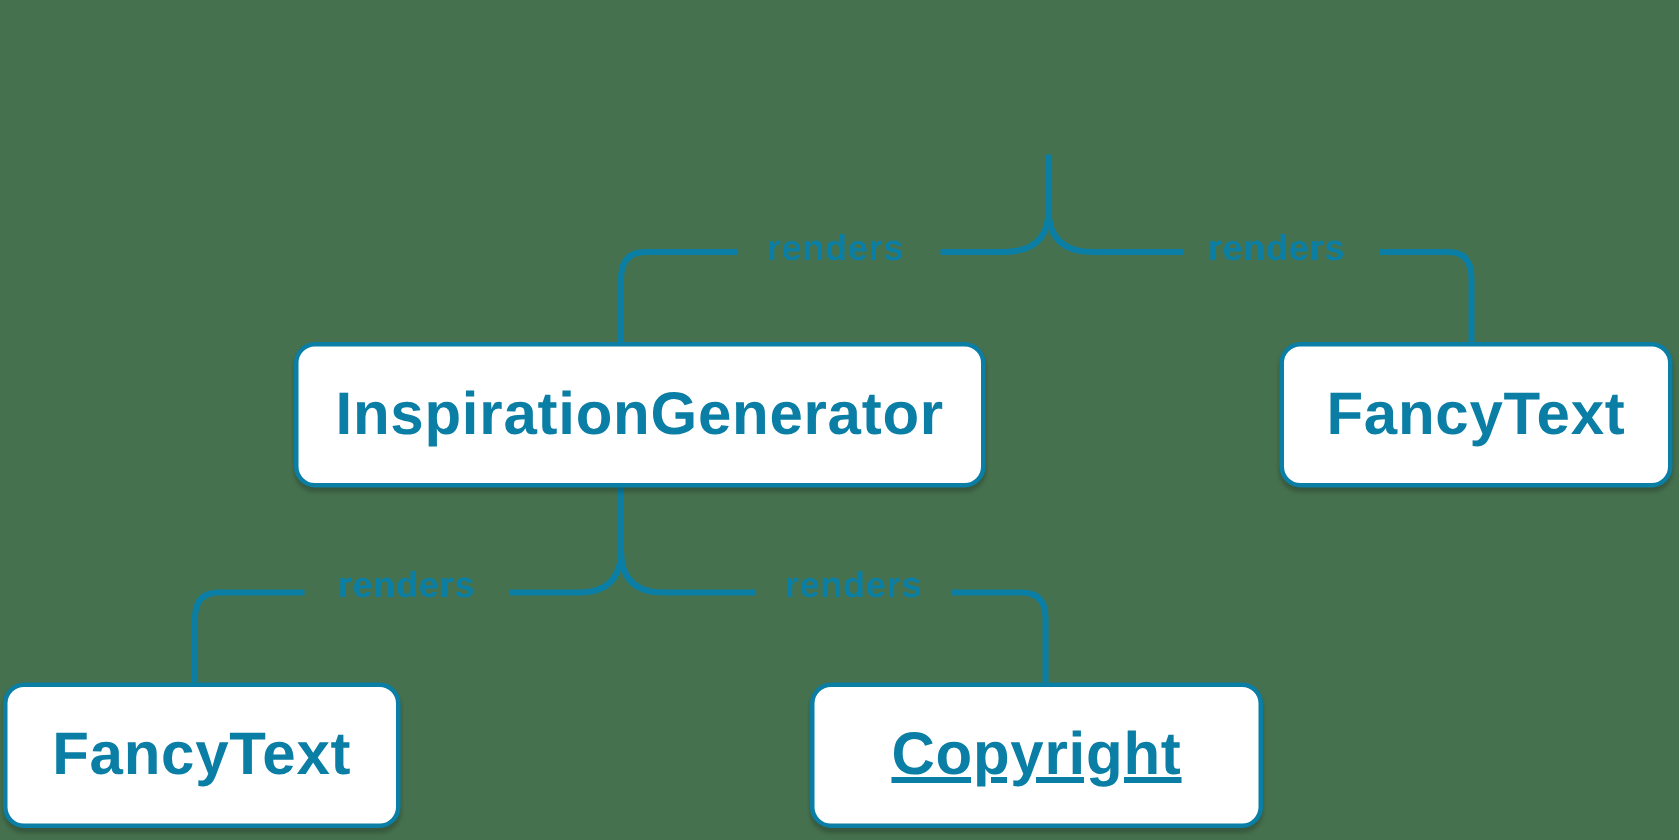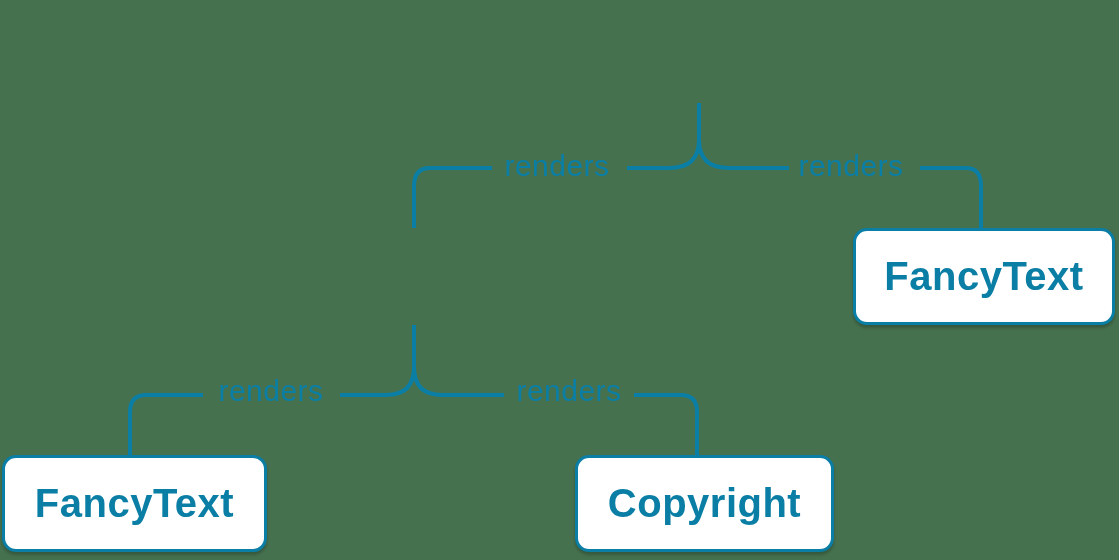--- a/index.html
+++ b/index.html
@@ -42,27 +42,27 @@
     color: var(--accent);
     font-size: 40px;
     font-weight: 600;
     letter-spacing: 0.5px;
     white-space: nowrap;
   }
   .node-app                { left: 622px; top: 3px;   width: 156px; height: 100px; }
   .node-inspiration       { left: 196px; top: 228px; width: 461px; height: 97px; }
   .node-fancytext-right   { left: 853px; top: 228px; width: 262px; height: 97px; }
   .node-fancytext-left    { left: 2px;   top: 455px; width: 265px; height: 97px; }
-  .node-copyright         { left: 575px; top: 455px; width: 259px; height: 97px; }
+  .node-copyright         { left: 540px; top: 455px; width: 302px; height: 97px; text-decoration: underline; }
   .edge-label {
     position: absolute;
     transform: translate(-50%, -50%);
     color: var(--accent);
-    font-size: 30px;
-    font-weight: 400;
+    font-size: 24px;
+    font-weight: 700;
     letter-spacing: 0.5px;
     white-space: nowrap;
   }
   .edge-label-1 { left: 557px; top: 166px; }
   .edge-label-2 { left: 851px; top: 166px; }
   .edge-label-3 { left: 271px; top: 391px; }
   .edge-label-4 { left: 569px; top: 391px; }
 </style>
 </head>
 <body>
@@ -83,20 +83,23 @@
     <path d="M 414 367 Q 414 395 442 395 L 504 395"></path>
     <path d="M 634 395 L 681 395 Q 697 395 697 412 L 697 455"></path>
   </svg>
 
   <div class="edge-label edge-label-1">renders</div>
   <div class="edge-label edge-label-2">renders</div>
   <div class="edge-label edge-label-3">renders</div>
   <div class="edge-label edge-label-4">renders</div>
 
 
+  <div class="node node-inspiration">
+    <span>InspirationGenerator</span>
+  </div>
 
   <div class="node node-fancytext-right">
     <span>FancyText</span>
   </div>
 
   <div class="node node-fancytext-left">
     <span>FancyText</span>
   </div>
 
   <div class="node node-copyright">

